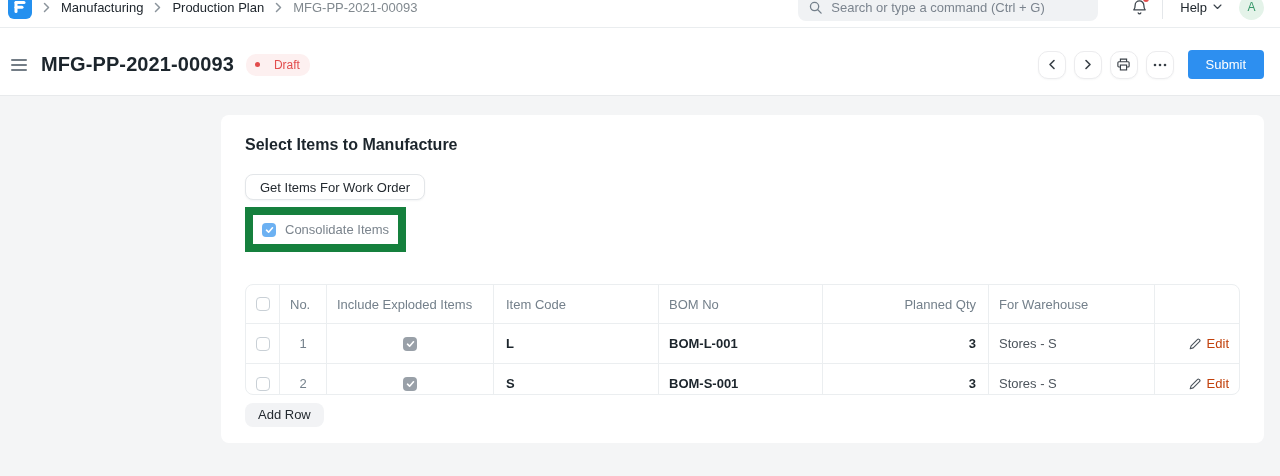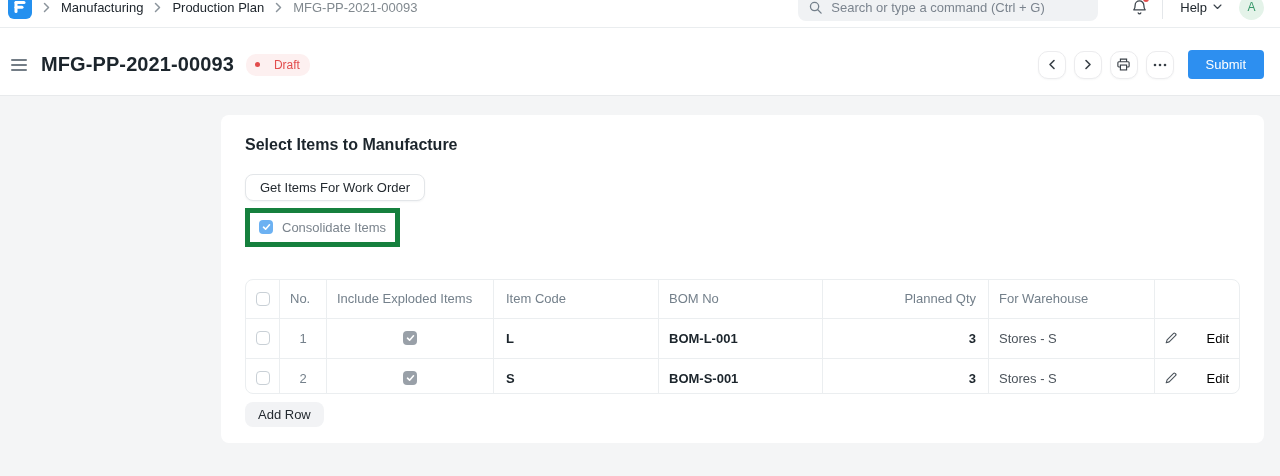--- a/index.html
+++ b/index.html
@@ -58,21 +58,21 @@
 
   
   .page-body { height:363px; padding:19px 16px 16px 221px; }
   .card { width:100%; height:328px; background:#fff; border-radius:8px;
           padding:21px 24px 16px; display:flex; flex-direction:column;
           align-items:flex-start; }
   .section-title { font-size:16px; font-weight:700; color:#1c252c; }
   .get-items-btn { margin-top:20px; height:28px; padding:0 14px; background:#fff;
                    border:1px solid #e3e6e9; border-radius:8px; font-size:13px;
                    color:#242a30; cursor:pointer; box-shadow:0 1px 2px rgba(25,39,52,.05); }
-  .annotation { margin-top:7px; border:5px solid #15803d; padding:7px 9px;
+  .annotation { margin-top:7px; border:8px solid #15803d; padding:7px 9px;
                 display:flex; align-items:center; gap:9px; }
   .consolidate-label { font-size:13px; color:#7b848d; cursor:pointer; }
 
   .cb { width:14px; height:14px; border-radius:4px; display:flex; align-items:center;
         justify-content:center; flex:none; cursor:pointer; }
   .cb-blue { background:#6cb1f2; }
   .cb-gray { background:#99a0a8; }
   .cb-empty { background:#fff; border:1px solid #c9d0d6; }
 
   
@@ -85,21 +85,21 @@
   .t-cell { display:flex; align-items:center; padding:0 10px; font-size:13px;
             border-right:1px solid #ebeef0; color:#242a30; }
   .t-cell:last-child { border-right:none; }
   .head .t-cell { color:#74808b; font-weight:400; }
   .c-center { justify-content:center; padding:0; }
   .c-right  { justify-content:flex-end; padding-right:12px; }
   .c-pad12  { padding-left:12px; }
   .bold { font-weight:700; color:#1c252c; }
   .muted { color:#74808b; }
   .warehouse { color:#4c545c; }
-  .edit-cell { justify-content:space-between; gap:6px; cursor:pointer; color:#000000; }
+  .edit-cell { justify-content:flex-end; gap:6px; cursor:pointer; color:#c2410c; }
 
   .add-row-btn { margin-top:8px; height:26px; padding:0 13px; background:#f2f3f5;
                  border:none; border-radius:8px; font-size:13px; color:#242a30;
                  cursor:pointer; }
 </style>
 </head>
 <body>
 
 <div class="navbar">
   <div class="nav-left">

